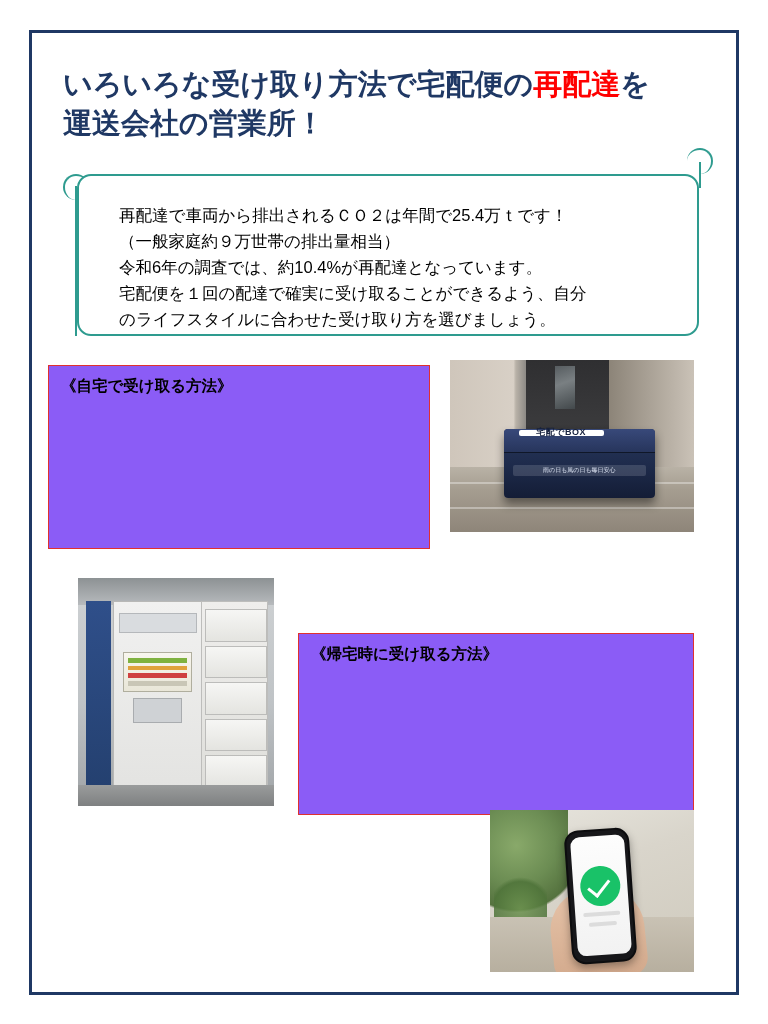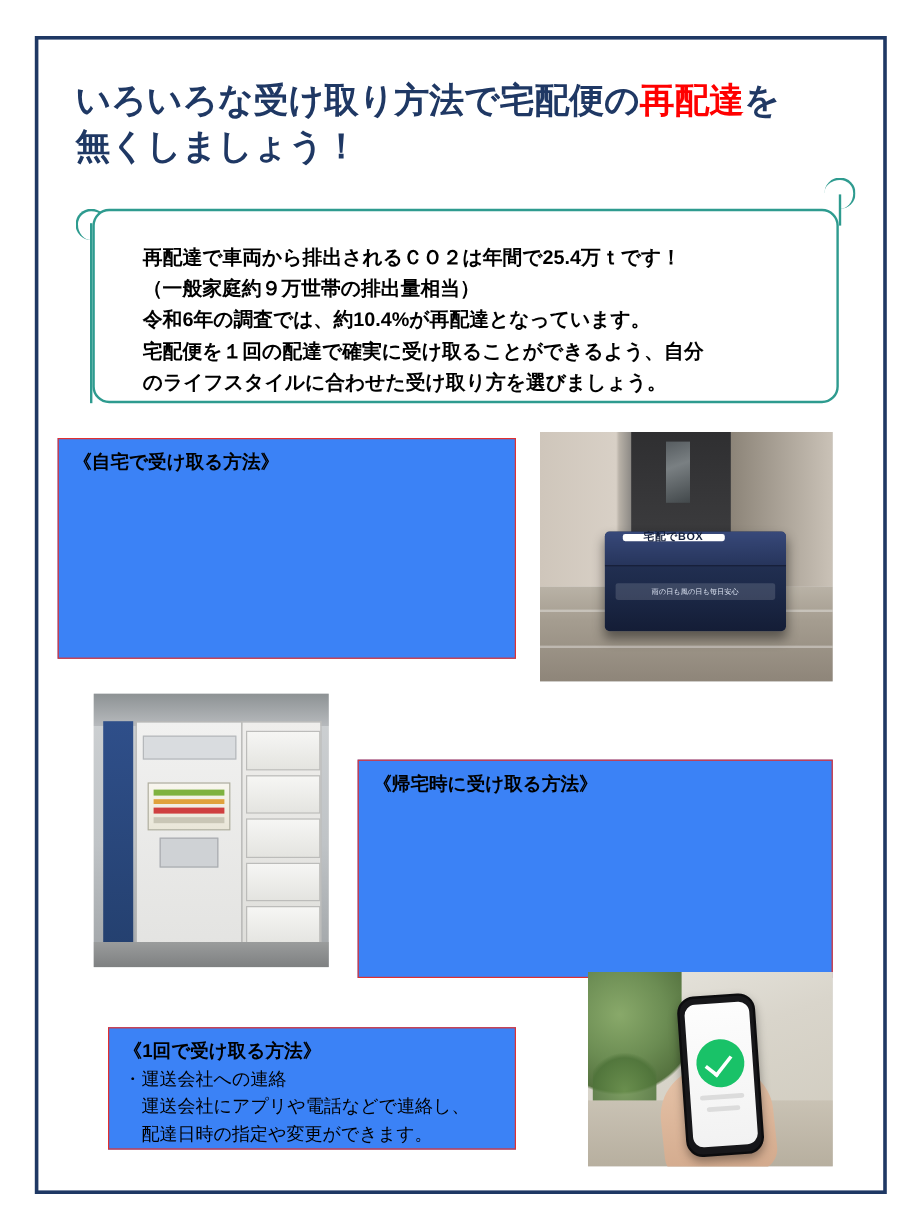--- a/index.html
+++ b/index.html
@@ -69,21 +69,21 @@
     border-radius: 14px;
     box-sizing: border-box;
     background: #ffffff;
   }
   .note-text {
     position: absolute;
     left: 40px;
     top: 26px;
     width: 580px;
     font-size: 16.5px;
-    font-weight: bold;
+    font-weight: normal;
     line-height: 1.58;
     color: #000000;
     white-space: pre-line;
   }
   
   .curl {
     position: absolute;
     width: 26px;
     height: 26px;
     border: 2px solid #2e9b8f;
@@ -118,21 +118,21 @@
     width: 2px;
     height: 26px;
     background: #2e9b8f;
   }
 
   
   .red-box {
     position: absolute;
     border: 1.6px solid #e03030;
     box-sizing: border-box;
-    background: #3b82f6;
+    background: #8b5cf6;
   }
   .sec-head {
     font-size: 15.5px;
     font-weight: bold;
     line-height: 1.5;
     color: #000000;
   }
   .sec-body {
     font-size: 15px;
     line-height: 1.52;
@@ -144,21 +144,21 @@
   #box-home   { left: 48px;  top: 365px; width: 382px; height: 184px; padding: 8px 10px 0 12px; }
   #box-return { left: 298px; top: 633px; width: 396px; height: 182px; padding: 8px 10px 0 12px; }
   #box-once   { left: 90px;  top: 856px; width: 340px; height: 102px; padding: 8px 10px 0 12px; }
 
   
   .photo {
     position: absolute;
     overflow: hidden;
     background: #ddd;
   }
-  #photo-delivery-box { left: 450px; top: 360px; width: 244px; height: 208px; }
+  #photo-delivery-box { left: 450px; top: 360px; width: 244px; height: 172px; }
   #photo-locker       { left: 78px;  top: 578px; width: 196px; height: 228px; }
   #photo-phone        { left: 490px; top: 810px; width: 204px; height: 162px; }
 
   
   .pb-wall {
     position: absolute; left: 0; top: 0; width: 100%; height: 62%;
     background: linear-gradient(90deg, #cfc6bb 0%, #d8d0c6 26%, #b9b2a8 27%, #6d6d6d 34%, #3e3e40 40%, #2c2c2e 52%, #4a4a4c 62%, #8a8276 64%, #cac2b7 100%);
   }
   .pb-door {
     position: absolute; left: 31%; top: 0; width: 34%; height: 62%;
@@ -311,21 +311,21 @@
 </style>
 </head>
 <body>
 
 <div class="page">
 
   <div class="frame"></div>
 
   <div class="title">
     <span>いろいろな受け取り方法で宅配便の</span><span class="accent">再配達</span><span>を</span><br>
-    <span>無くしましょう！</span>
+    <span>運送会社の営業所！</span>
   </div>
 
   <div class="note-wrap">
     <div class="curl curl-left"></div>
     <div class="curl-left-stem"></div>
     <div class="curl curl-right"></div>
     <div class="curl-right-stem"></div>
     <div class="note-box">
       <div class="note-text">再配達で車両から排出されるＣＯ２は年間で25.4万ｔです！
 （一般家庭約９万世帯の排出量相当）
@@ -377,26 +377,20 @@
       <div class="lk-door" style="top:61%; height:16%"></div>
       <div class="lk-door" style="top:80%; height:16%"></div>
     </div>
     <div class="lk-floor"></div>
   </div>
 
   <div class="red-box" id="box-return">
     <div class="sec-head">《帰宅時に受け取る方法》</div>
   </div>
 
-  <div class="red-box" id="box-once">
-    <div class="sec-head">《1回で受け取る方法》</div>
-    <div class="sec-body">・運送会社への連絡
-　運送会社にアプリや電話などで連絡し、
-　配達日時の指定や変更ができます。</div>
-  </div>
 
   <div class="photo" id="photo-phone">
     <div class="ph-bg"></div>
     <div class="ph-plant"></div>
     <div class="ph-leaf2"></div>
     <div class="ph-table"></div>
     <div class="ph-hand"></div>
     <div class="ph-phone">
       <div class="ph-screen">
         <div class="ph-check"></div>

